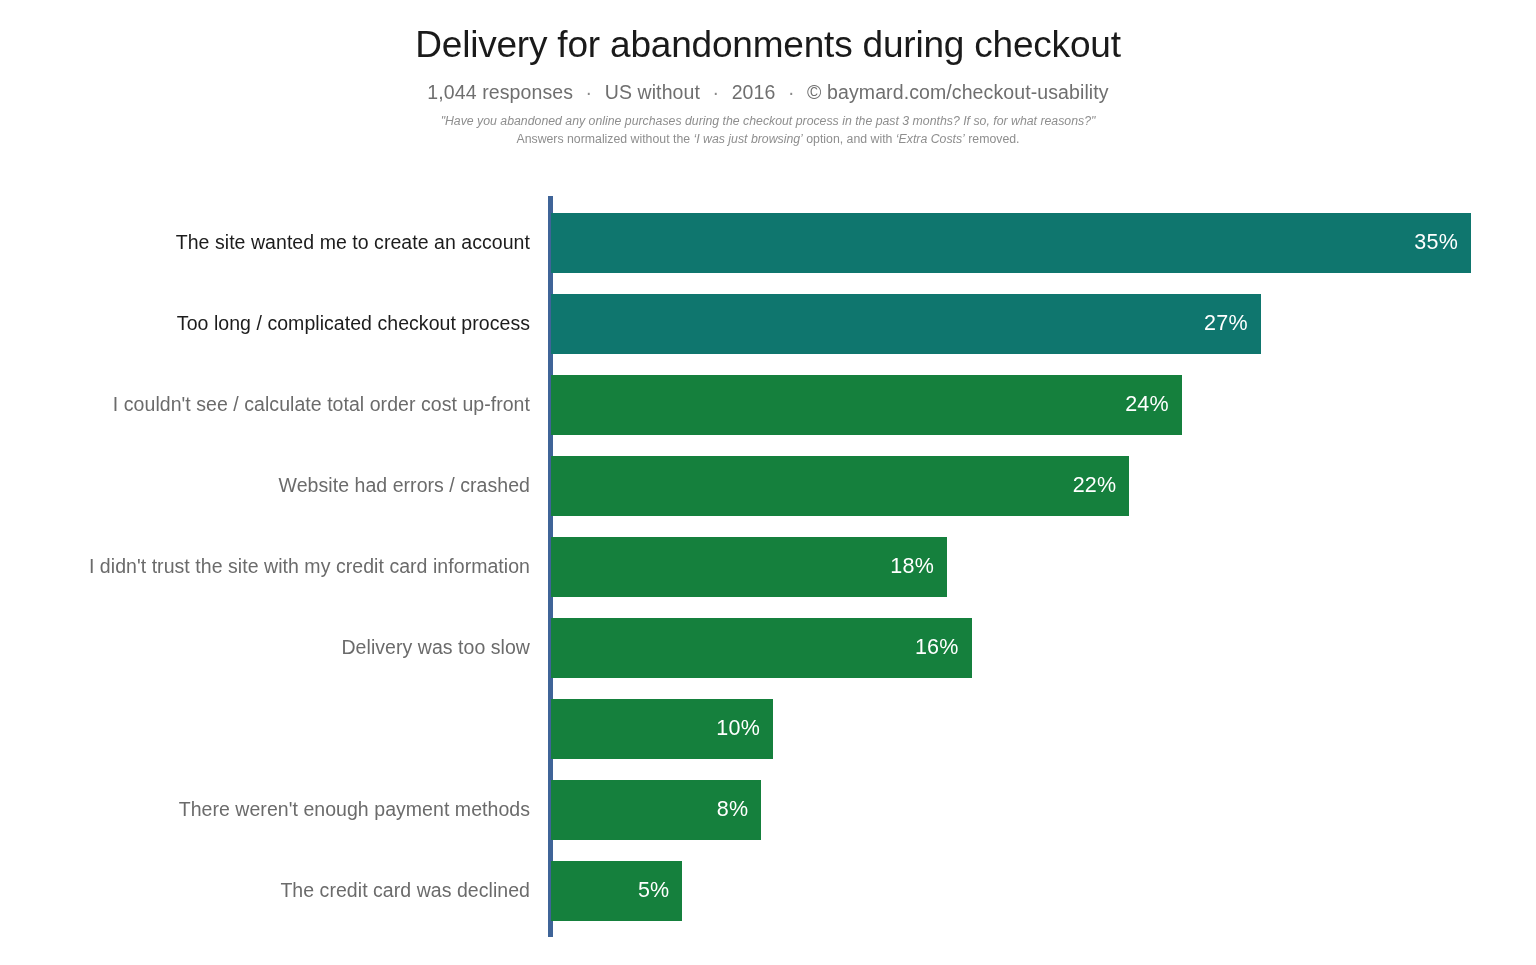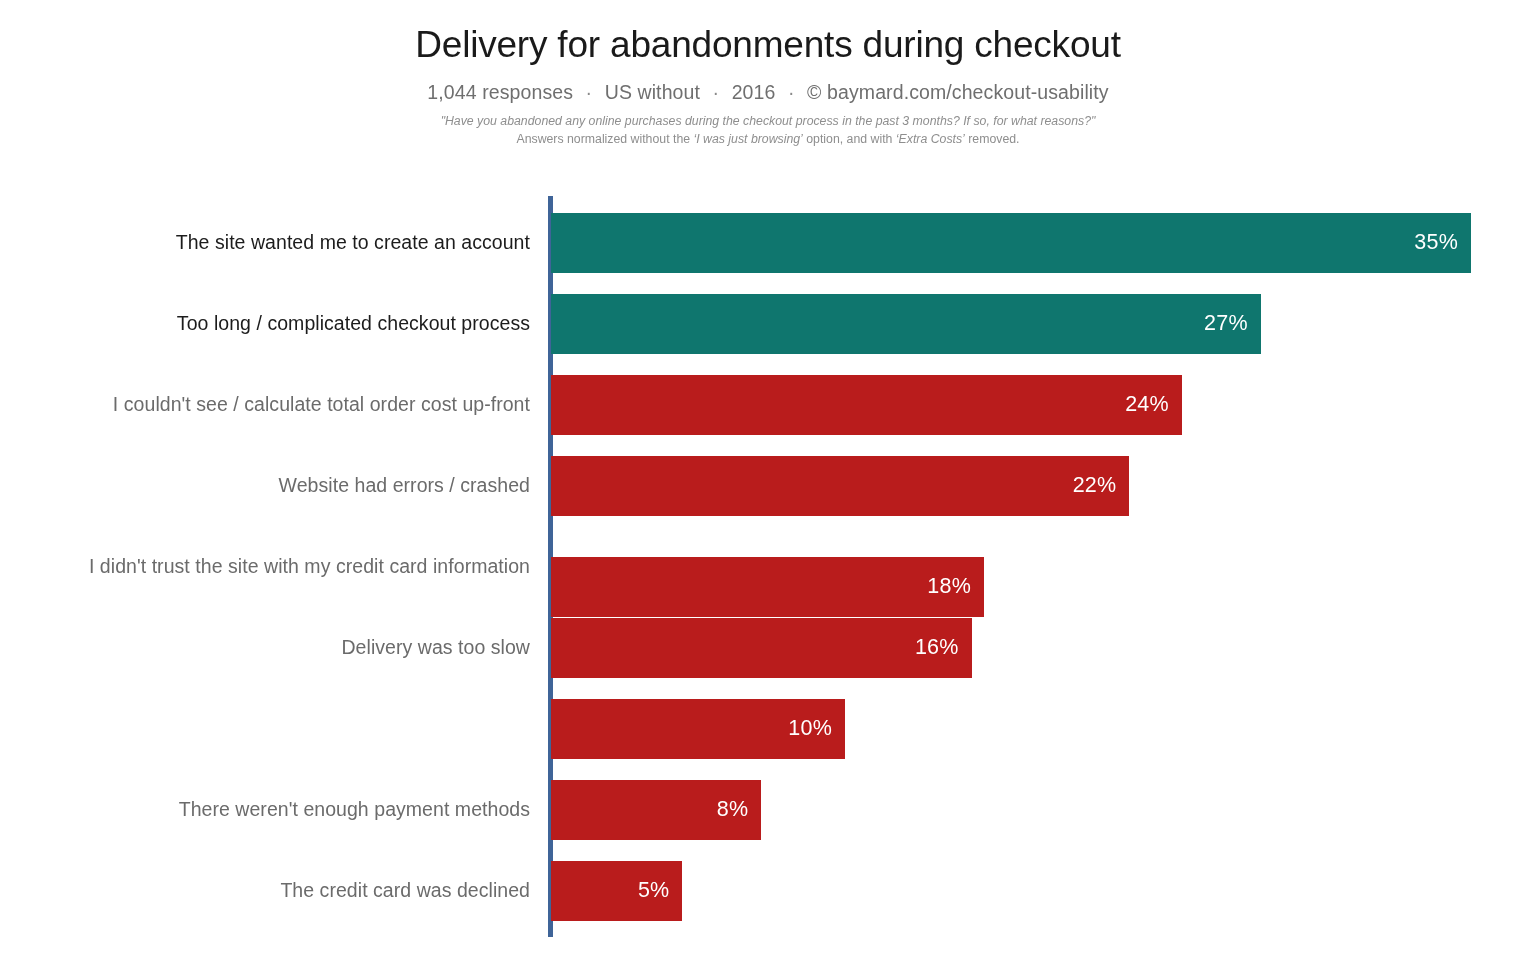--- a/index.html
+++ b/index.html
@@ -101,21 +101,21 @@
     letter-spacing: 0.05px;
   }
   .row.emph .cat-label {
     color: #1c1c1c;
   }
   .bar {
     position: absolute;
     left: 551px;
     top: 1px;
     height: 60px;
-    background: #b91c1c;
+    background: #15803d;
     box-sizing: border-box;
     display: flex;
     align-items: center;
     justify-content: flex-end;
   }
   .row.emph .bar {
     background: #0f766e;
   }
   .bar-value {
     color: #ffffff;
@@ -171,32 +171,32 @@
           </div>
         </div>
         <div class="row">
           <div class="cat-label">Website had errors / crashed</div>
           <div class="bar" style="width: 578.286px;">
             <span class="bar-value">22%</span>
           </div>
         </div>
         <div class="row">
           <div class="cat-label">I didn't trust the site with my credit card information</div>
-          <div class="bar" style="width: 433px; margin-top: 20px;">
+          <div class="bar" style="width: 396px;">
             <span class="bar-value">18%</span>
           </div>
         </div>
         <div class="row">
           <div class="cat-label">Delivery was too slow</div>
           <div class="bar" style="width: 420.571px;">
             <span class="bar-value">16%</span>
           </div>
         </div>
         <div class="row">
-          <div class="bar" style="width: 294px;">
+          <div class="bar" style="width: 222px;">
             <span class="bar-value">10%</span>
           </div>
         </div>
         <div class="row">
           <div class="cat-label">There weren't enough payment methods</div>
           <div class="bar" style="width: 210.286px;">
             <span class="bar-value">8%</span>
           </div>
         </div>
         <div class="row">

